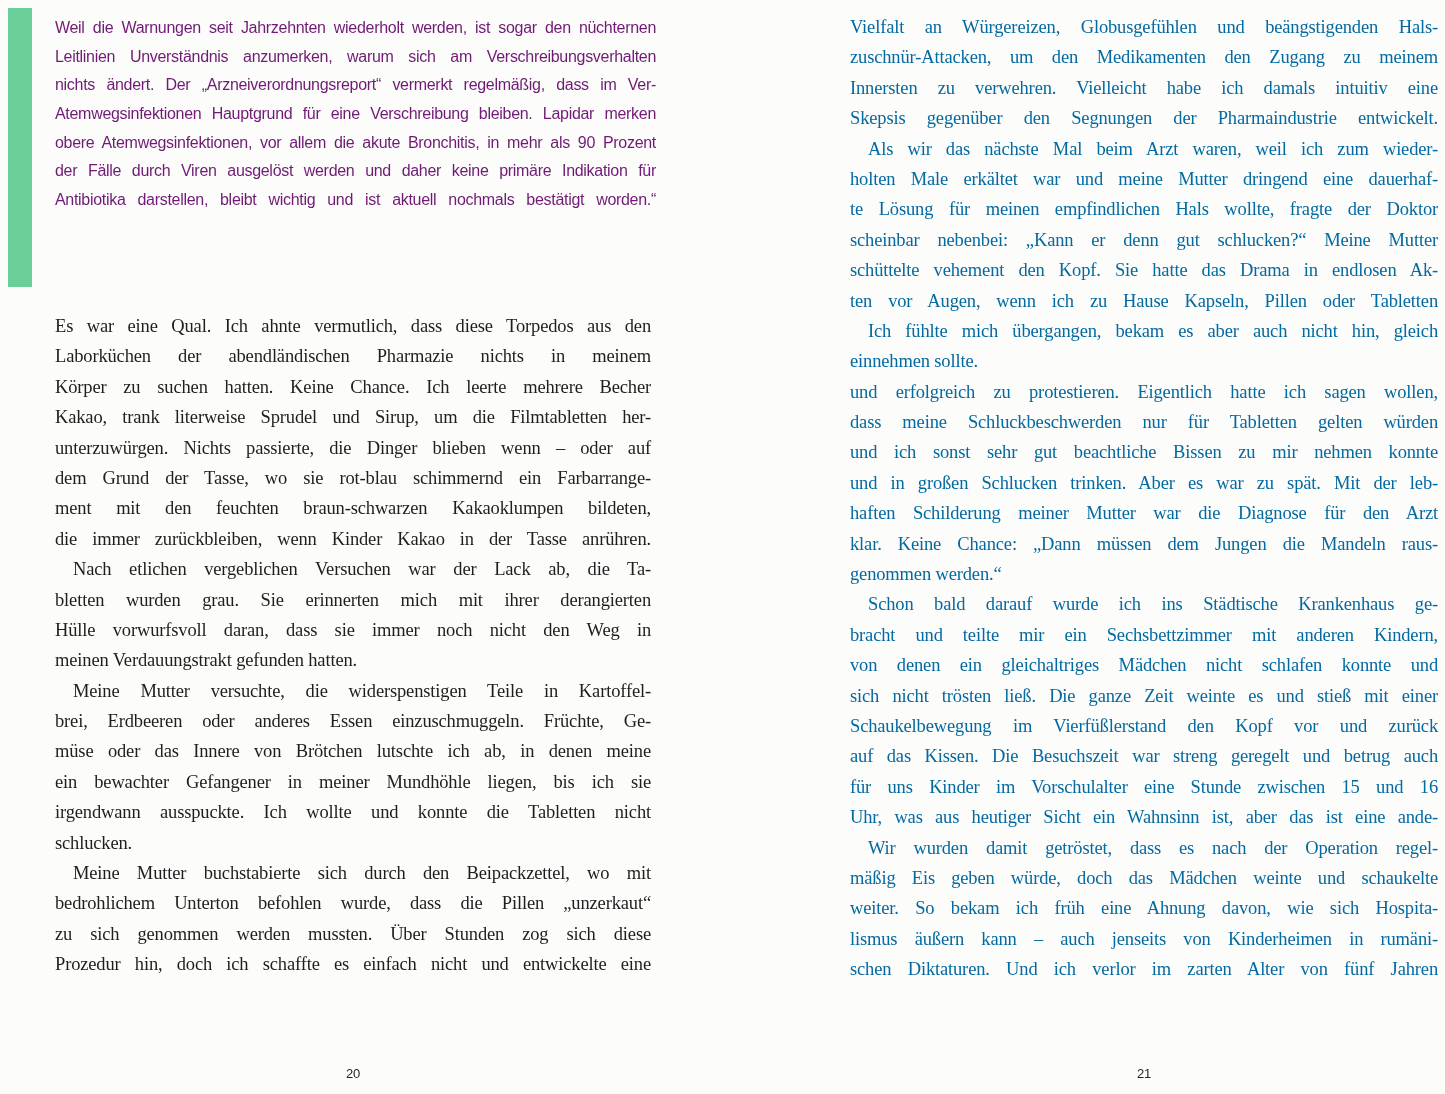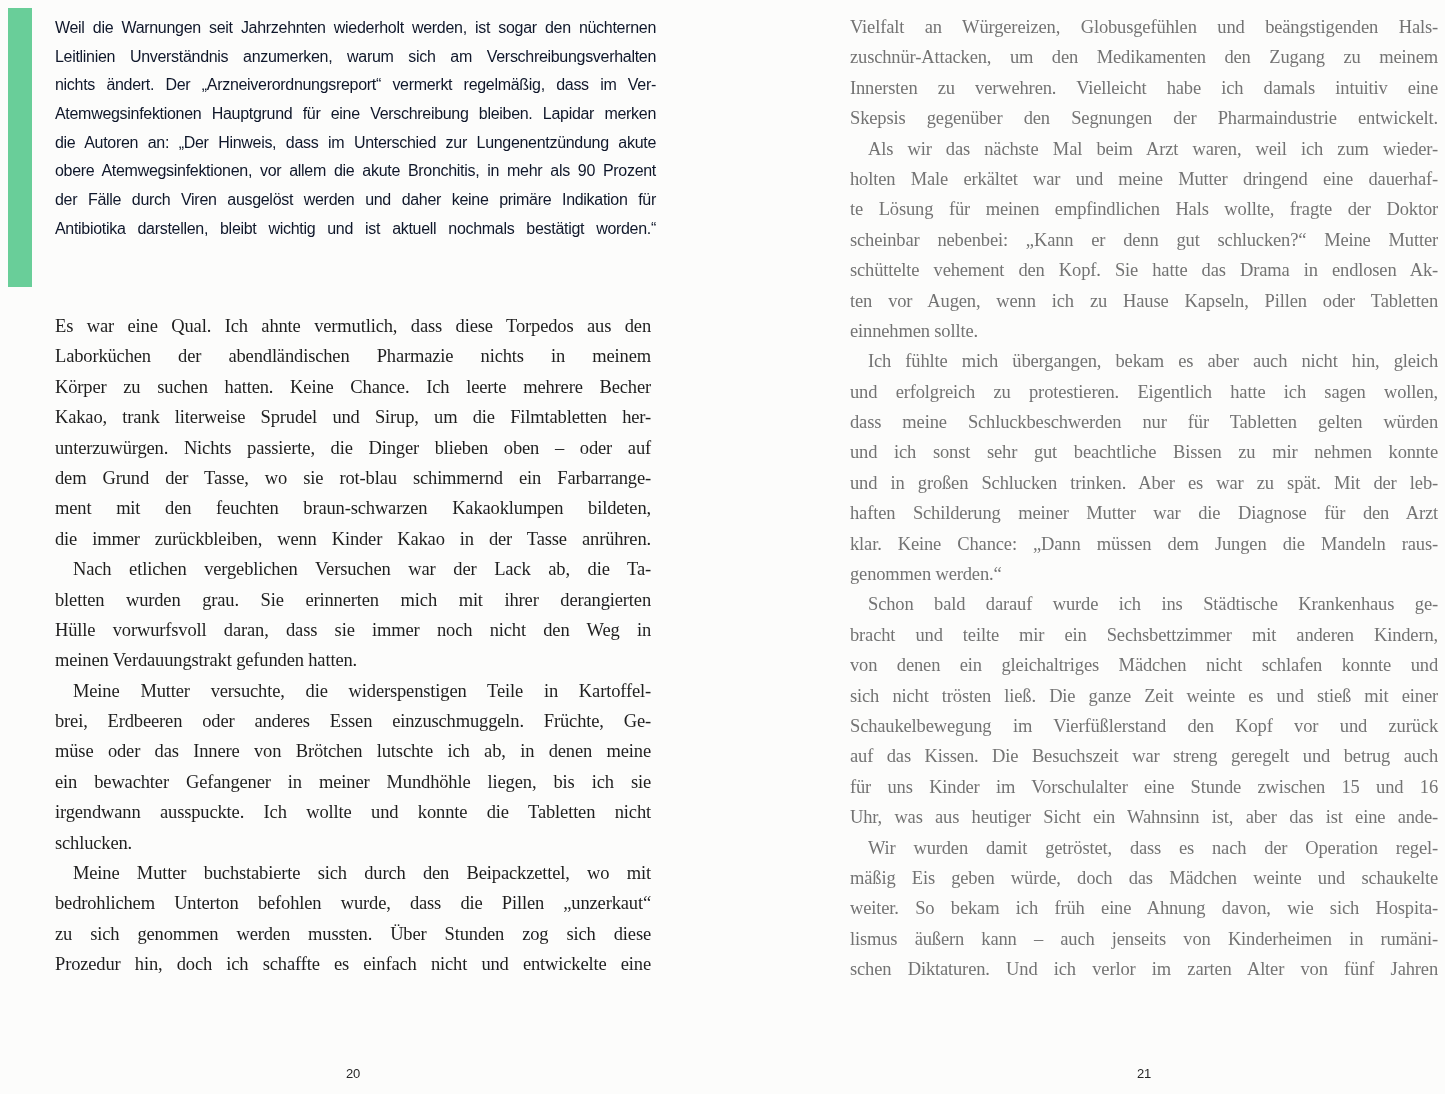--- a/index.html
+++ b/index.html
@@ -74,69 +74,68 @@
   .pagenum.pl { left: 55px;  width: 596px; }
   .pagenum.pr { left: 850px; width: 588px; }
 </style>
 </head>
 <body>
 
 <div class="canvas" style="background: rgb(252, 252, 251);">
 
   <div class="accent-bar" style="background: rgb(105, 206, 153);"></div>
 
-  <div class="quote" id="quote" style="color: #0f172a;">
+  <div class="quote" id="quote" style="color: #701a75;">
       <div class="qline">Weil die Warnungen seit Jahrzehnten wiederholt werden, ist sogar den nüchternen</div>
       <div class="qline">Leitlinien Unverständnis anzumerken, warum sich am Verschreibungsverhalten</div>
       <div class="qline">nichts ändert. Der „Arzneiverordnungsreport“ vermerkt regelmäßig, dass im Ver-</div>
       <div class="qline">Atemwegsinfektionen Hauptgrund für eine Verschreibung bleiben. Lapidar merken</div>
-      <div class="qline">die Autoren an: „Der Hinweis, dass im Unterschied zur Lungenentzündung akute</div>
       <div class="qline">obere Atemwegsinfektionen, vor allem die akute Bronchitis, in mehr als 90 Prozent</div>
       <div class="qline">der Fälle durch Viren ausgelöst werden und daher keine primäre Indikation für</div>
       <div class="qline">Antibiotika darstellen, bleibt wichtig und ist aktuell nochmals bestätigt worden.“</div>
     </div>
 
   <div class="bodycol left" id="body-left" style="color: rgb(30, 30, 30);">
       <div class="line">Es war eine Qual. Ich ahnte vermutlich, dass diese Torpedos aus den</div>
       <div class="line">Laborküchen der abendländischen Pharmazie nichts in meinem</div>
       <div class="line">Körper zu suchen hatten. Keine Chance. Ich leerte mehrere Becher</div>
       <div class="line">Kakao, trank literweise Sprudel und Sirup, um die Filmtabletten her-</div>
-      <div class="line">unterzuwürgen. Nichts passierte, die Dinger blieben oben – oder auf</div>
+      <div class="line">unterzuwürgen. Nichts passierte, die Dinger blieben wenn – oder auf</div>
       <div class="line">dem Grund der Tasse, wo sie rot-blau schimmernd ein Farbarrange-</div>
       <div class="line">ment mit den feuchten braun-schwarzen Kakaoklumpen bildeten,</div>
       <div class="line">die immer zurückbleiben, wenn Kinder Kakao in der Tasse anrühren.</div>
       <div class="line indent">Nach etlichen vergeblichen Versuchen war der Lack ab, die Ta-</div>
       <div class="line">bletten wurden grau. Sie erinnerten mich mit ihrer derangierten</div>
       <div class="line">Hülle vorwurfsvoll daran, dass sie immer noch nicht den Weg in</div>
       <div class="line end">meinen Verdauungstrakt gefunden hatten.</div>
       <div class="line indent">Meine Mutter versuchte, die widerspenstigen Teile in Kartoffel-</div>
       <div class="line">brei, Erdbeeren oder anderes Essen einzuschmuggeln. Früchte, Ge-</div>
       <div class="line">müse oder das Innere von Brötchen lutschte ich ab, in denen meine</div>
       <div class="line">ein bewachter Gefangener in meiner Mundhöhle liegen, bis ich sie</div>
       <div class="line">irgendwann ausspuckte. Ich wollte und konnte die Tabletten nicht</div>
       <div class="line end">schlucken.</div>
       <div class="line indent">Meine Mutter buchstabierte sich durch den Beipackzettel, wo mit</div>
       <div class="line">bedrohlichem Unterton befohlen wurde, dass die Pillen „unzerkaut“</div>
       <div class="line">zu sich genommen werden mussten. Über Stunden zog sich diese</div>
       <div class="line">Prozedur hin, doch ich schaffte es einfach nicht und entwickelte eine</div>
     </div>
 
-  <div class="bodycol right" id="body-right" style="color: #737373;">
+  <div class="bodycol right" id="body-right" style="color: #0369a1;">
       <div class="line">Vielfalt an Würgereizen, Globusgefühlen und beängstigenden Hals-</div>
       <div class="line">zuschnür-Attacken, um den Medikamenten den Zugang zu meinem</div>
       <div class="line">Innersten zu verwehren. Vielleicht habe ich damals intuitiv eine</div>
       <div class="line">Skepsis gegenüber den Segnungen der Pharmaindustrie entwickelt.</div>
       <div class="line indent">Als wir das nächste Mal beim Arzt waren, weil ich zum wieder-</div>
       <div class="line">holten Male erkältet war und meine Mutter dringend eine dauerhaf-</div>
       <div class="line">te Lösung für meinen empfindlichen Hals wollte, fragte der Doktor</div>
       <div class="line">scheinbar nebenbei: „Kann er denn gut schlucken?“ Meine Mutter</div>
       <div class="line">schüttelte vehement den Kopf. Sie hatte das Drama in endlosen Ak-</div>
       <div class="line">ten vor Augen, wenn ich zu Hause Kapseln, Pillen oder Tabletten</div>
+      <div class="line indent">Ich fühlte mich übergangen, bekam es aber auch nicht hin, gleich</div>
       <div class="line end">einnehmen sollte.</div>
-      <div class="line indent">Ich fühlte mich übergangen, bekam es aber auch nicht hin, gleich</div>
       <div class="line">und erfolgreich zu protestieren. Eigentlich hatte ich sagen wollen,</div>
       <div class="line">dass meine Schluckbeschwerden nur für Tabletten gelten würden</div>
       <div class="line">und ich sonst sehr gut beachtliche Bissen zu mir nehmen konnte</div>
       <div class="line">und in großen Schlucken trinken. Aber es war zu spät. Mit der leb-</div>
       <div class="line">haften Schilderung meiner Mutter war die Diagnose für den Arzt</div>
       <div class="line">klar. Keine Chance: „Dann müssen dem Jungen die Mandeln raus-</div>
       <div class="line end">genommen werden.“</div>
       <div class="line indent">Schon bald darauf wurde ich ins Städtische Krankenhaus ge-</div>
       <div class="line">bracht und teilte mir ein Sechsbettzimmer mit anderen Kindern,</div>
       <div class="line">von denen ein gleichaltriges Mädchen nicht schlafen konnte und</div>

